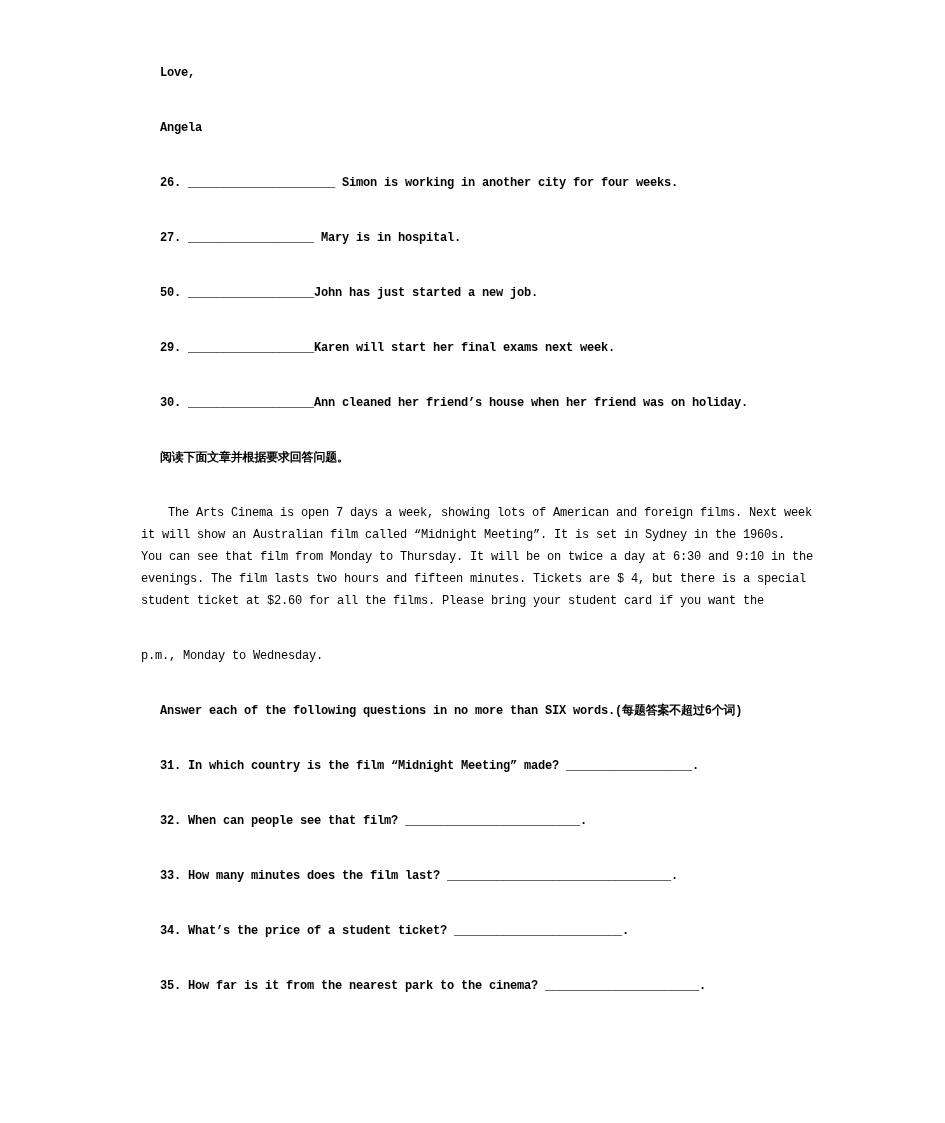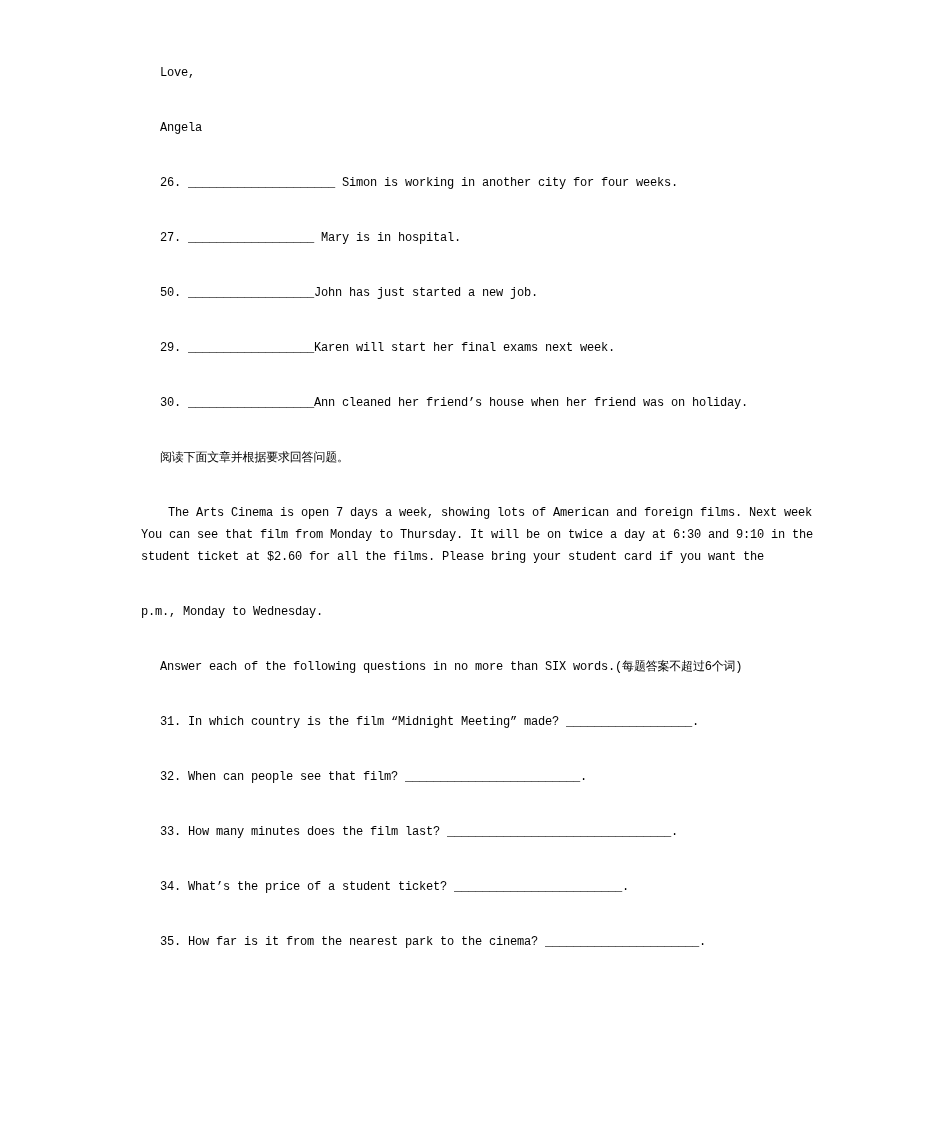--- a/index.html
+++ b/index.html
@@ -15,20 +15,21 @@
     padding: 62px 40px 0 133px;
     font-family: "Liberation Mono", "DejaVu Sans Mono", monospace;
     font-size: 12px;
     letter-spacing: -0.2px;
     line-height: 22px;
     color: #000000;
   }
   .line {
     white-space: pre;
     margin: 0 0 33px 0;
+    font-weight: bold;
   }
   .indent {
     padding-left: 27px;
   }
   .para {
     margin: 0 0 33px 8px;
   }
   .pline {
     white-space: pre;
   }
@@ -50,21 +51,23 @@
 <div class="line indent"><span>50. </span><span class="blank">__________________</span><span>John has just started a new job.</span></div>
 
 <div class="line indent"><span>29. </span><span class="blank">__________________</span><span>Karen will start her final exams next week.</span></div>
 
 <div class="line indent"><span>30. </span><span class="blank">__________________</span><span>Ann cleaned her friend’s house when her friend was on holiday.</span></div>
 
 <div class="line indent">阅读下面文章并根据要求回答问题。</div>
 
 <div class="para">
   <div class="pline indent">The Arts Cinema is open 7 days a week, showing lots of American and foreign films. Next week</div>
+  <div class="pline">it will show an Australian film called “Midnight Meeting”. It is set in Sydney in the 1960s.</div>
   <div class="pline">You can see that film from Monday to Thursday. It will be on twice a day at 6:30 and 9:10 in the</div>
+  <div class="pline">evenings. The film lasts two hours and fifteen minutes. Tickets are $ 4, but there is a special</div>
   <div class="pline">student ticket at $2.60 for all the films. Please bring your student card if you want the</div>
 </div>
 
 <div class="para">
   <div class="pline">p.m., Monday to Wednesday.</div>
 </div>
 
 <div class="line indent">Answer each of the following questions in no more than SIX words.(每题答案不超过6个词)</div>
 
 <div class="line indent"><span>31. In which country is the film “Midnight Meeting” made? </span><span class="blank">__________________</span><span>.</span></div>

